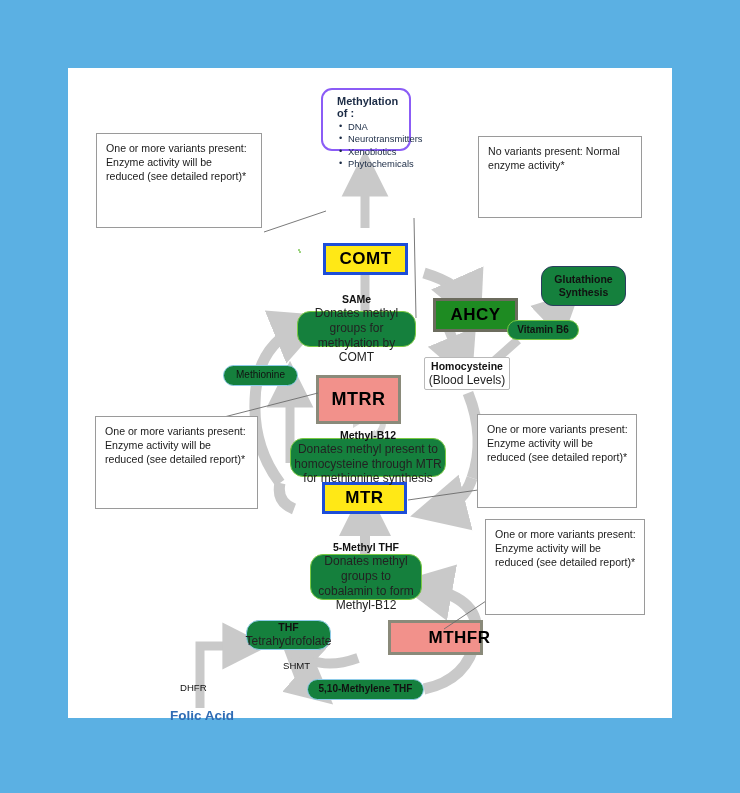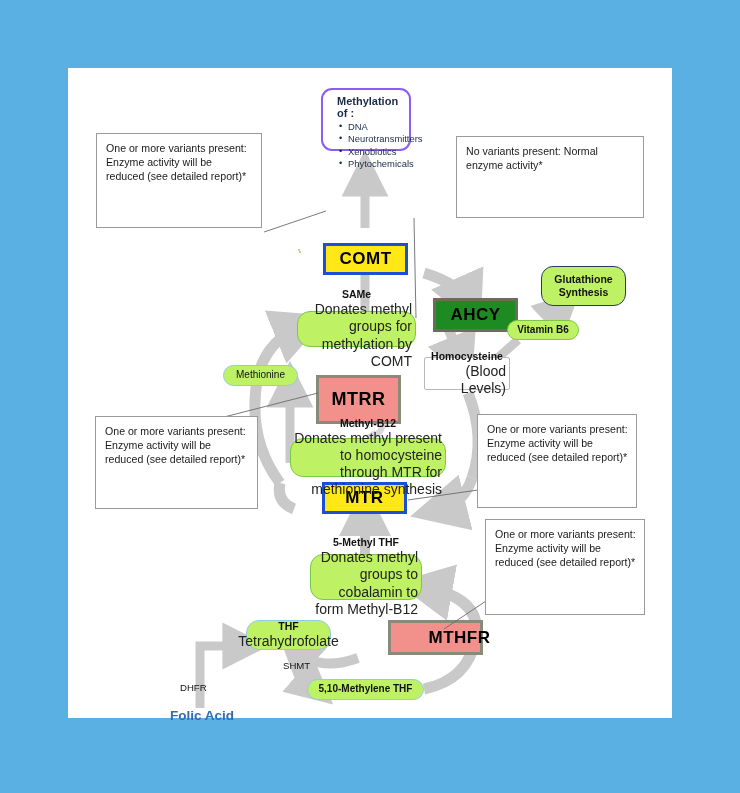--- a/index.html
+++ b/index.html
@@ -39,44 +39,43 @@
     color: #000;
     letter-spacing: 0.5px;
   }
   .enzyme.yellow { background: #ffe816; }
   .enzyme.green  { background: #1e8b22; color: #000; border-color: #6c6c5e;}
   .enzyme.red    { background: #f2918b; border-color: #8a8a7a;}
 
   
   .rounded {
     border-radius: 13px;
-    background: #bef264;
+    background: #15803d;
     box-sizing: border-box;
   }
   .rounded.greenline { border: 1.6px solid #7ac943; }
   .rounded.blueline  { border: 1.4px solid #8ecbe8; }
   .rounded.navyline  { border: 1.8px solid #2b3c5e; border-radius: 12px;}
   .squarebox {
     border: 1px solid #b9b9b9;
     background: #fff;
     border-radius: 2px;
     box-sizing: border-box;
   }
   .title-l {
     font-weight: bold;
     font-size: 10.5px;
     color: #111;
     line-height: 1.25;
   }
   .sub-l {
-    font-size: 14px;
+    font-size: 12px;
     color: #222;
     line-height: 1.22;
     padding: 0 3px;
-    text-align: right;
   }
   
   .callout {
     position: absolute;
     box-sizing: border-box;
     border: 1px solid #9a9a9a;
     background: #fff;
     font-size: 10.6px;
     color: #1a1a1a;
     line-height: 1.33;
@@ -297,21 +296,21 @@
     <span>DHFR</span>
   </div>
   <div class="plain-label" style="left:215px; top:592px;">
     <span>SHMT</span>
   </div>
 
   <div class="callout" style="left:28px; top:65px; width:166px; height:95px;">
     <span>One or more variants present: Enzyme activity will be reduced (see detailed report)*</span>
   </div>
 
-  <div class="callout" style="left:388px; top:68px; width:188px; height:82px;">
+  <div class="callout" style="left:410px; top:68px; width:164px; height:82px;">
     <span>No variants present: Normal enzyme activity*</span>
   </div>
 
   <div class="callout" style="left:27px; top:348px; width:163px; height:93px;">
     <span>One or more variants present: Enzyme activity will be reduced (see detailed report)*</span>
   </div>
 
   <div class="callout" style="left:409px; top:346px; width:160px; height:94px;">
     <span>One or more variants present: Enzyme activity will be reduced (see detailed report)*</span>
   </div>

